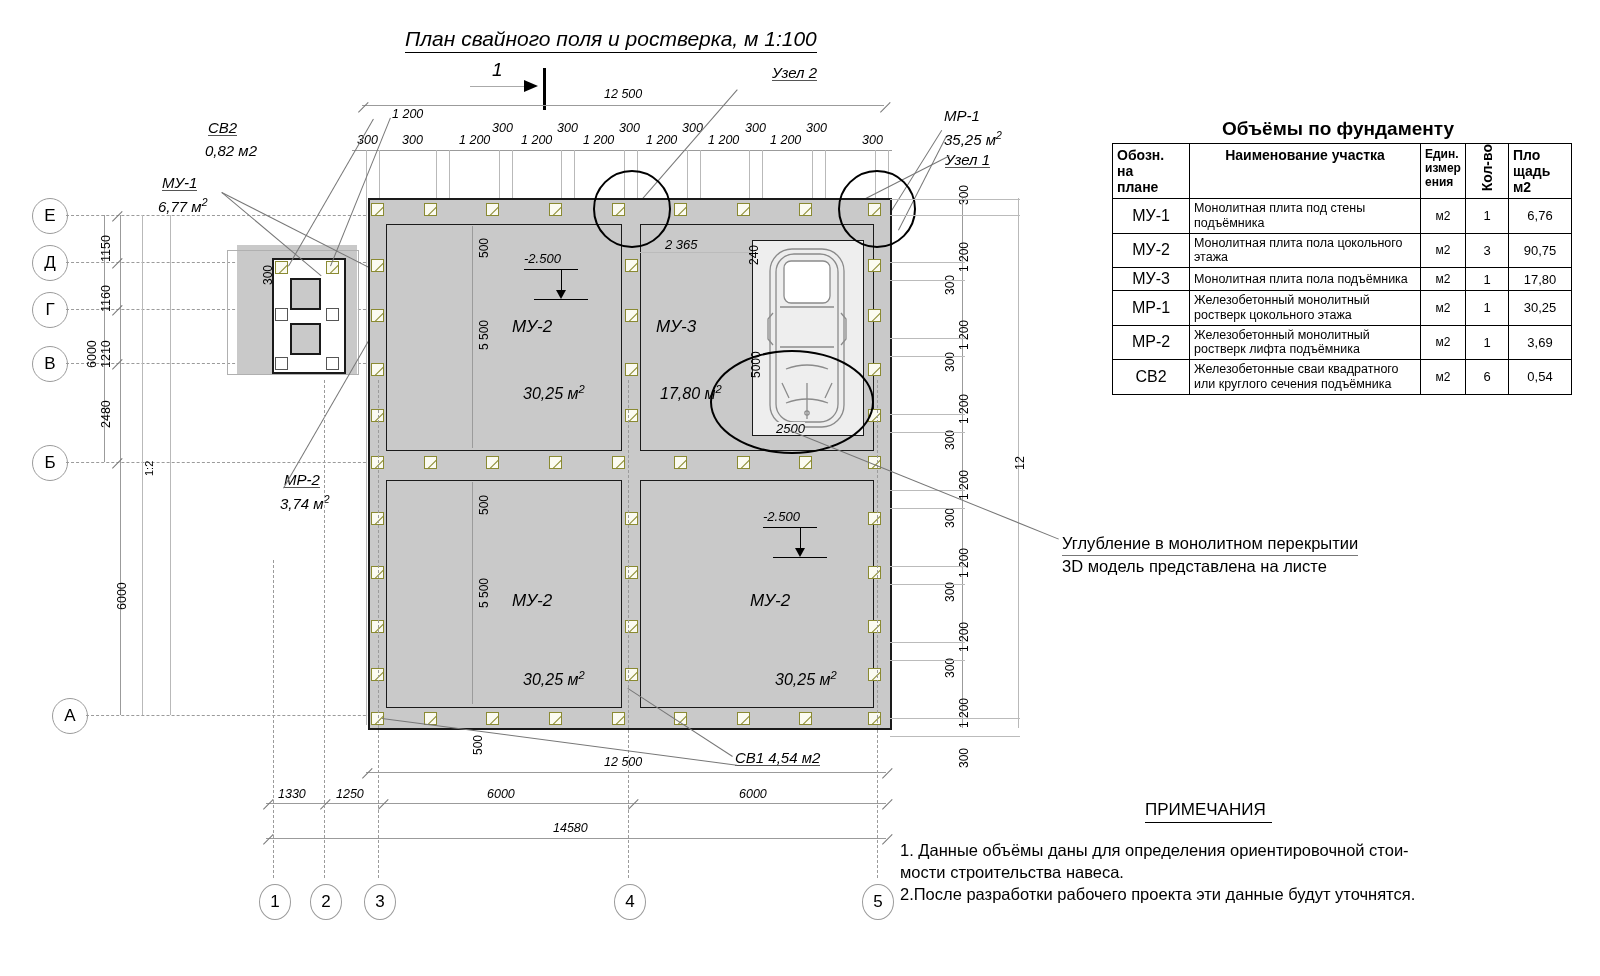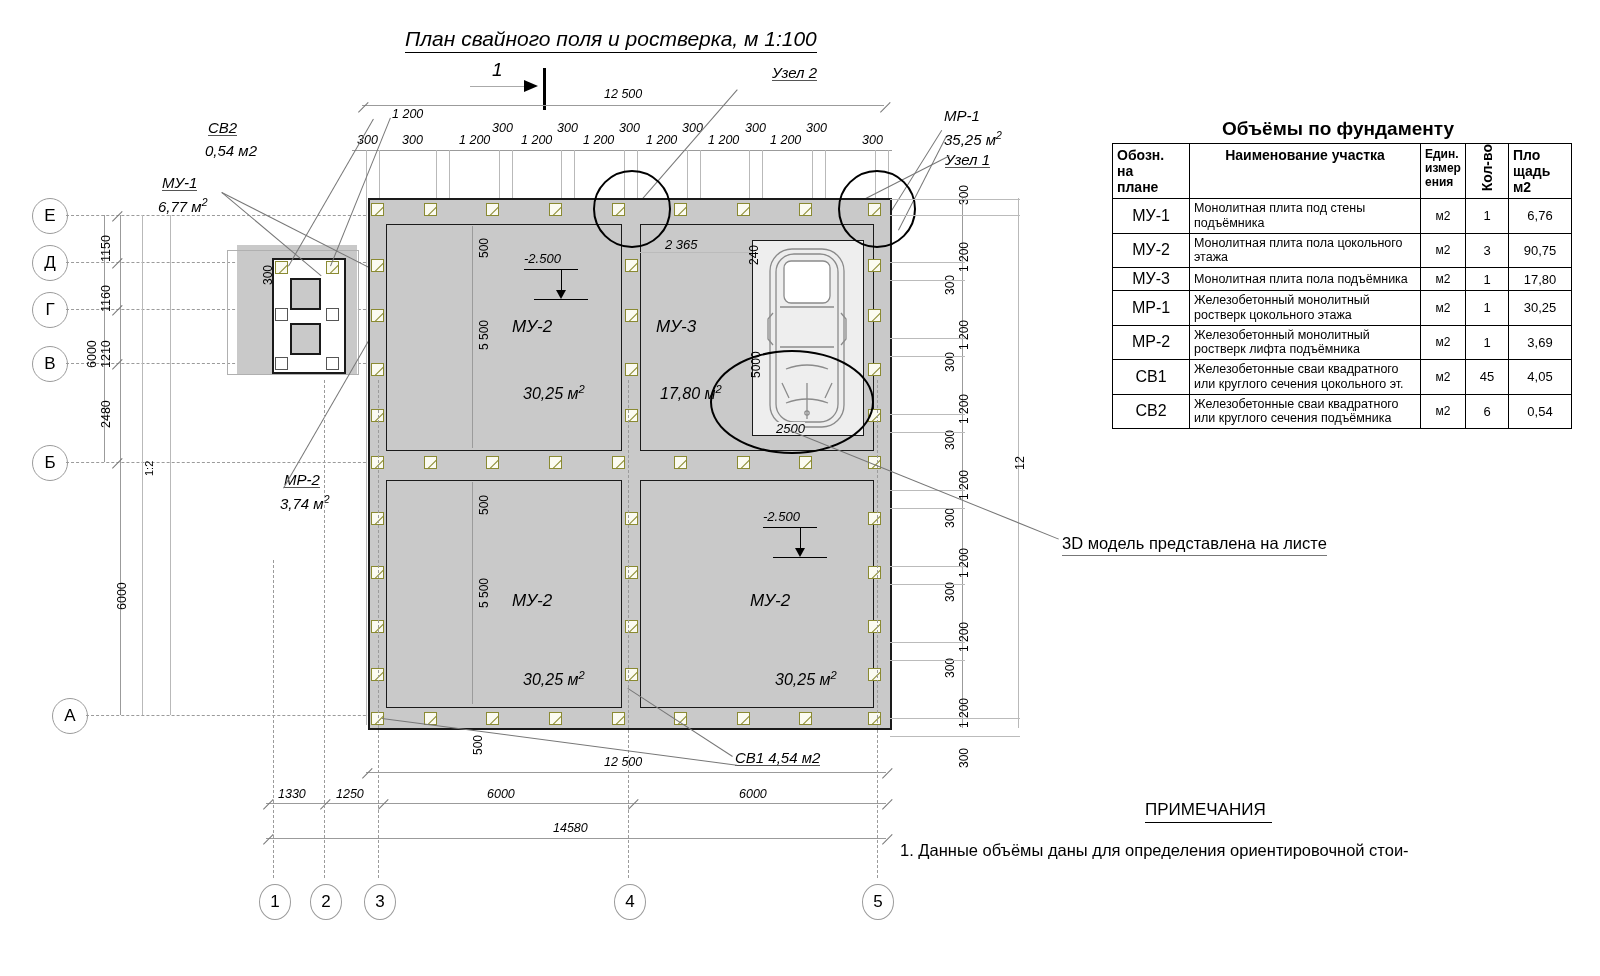--- a/index.html
+++ b/index.html
@@ -174,21 +174,21 @@
 <div class="abs" style="left:290px;top:323px;width:27px;height:28px;border:2px solid #1a1a1a;background:#c9c9c9;"></div>
 <div class="pile" style="left:275px;top:261px;"></div>
 <div class="pile" style="left:326px;top:261px;"></div>
 <div class="pile plain" style="left:275px;top:308px;"></div>
 <div class="pile plain" style="left:326px;top:308px;"></div>
 <div class="pile plain" style="left:275px;top:357px;"></div>
 <div class="pile plain" style="left:326px;top:357px;"></div>
 <div class="vt" style="left:262px;top:285px;transform:rotate(-90deg);font-size:12px;">300</div>
 
 <div class="t lbl ul" style="left:208px;top:120px;">СВ2</div>
-<div class="t lbl" style="left:205px;top:143px;">0,54 м2</div>
+<div class="t lbl" style="left:205px;top:143px;">0,82 м2</div>
 <div class="lead" style="left:288px;top:266px;width:170px;transform:rotate(-60deg);"></div>
 <div class="lead" style="left:330px;top:266px;width:160px;transform:rotate(-68deg);"></div>
 
 <div class="t lbl ul" style="left:162px;top:175px;">МУ-1</div>
 <div class="t lbl" style="left:158px;top:197px;"><span>6,77 м</span><sup>2</sup></div>
 <div class="lead" style="left:222px;top:192px;width:230px;transform:rotate(27deg);"></div>
 <div class="lead" style="left:222px;top:192px;width:130px;transform:rotate(40deg);"></div>
 
 <div class="t lbl ul" style="left:284px;top:472px;">МР-2</div>
 <div class="t lbl" style="left:280px;top:494px;"><span>3,74 м</span><sup>2</sup></div>
@@ -447,36 +447,32 @@
         <td class="a">30,25</td>
       </tr>
     <tr>
         <td class="code">МР-2</td>
         <td class="nm">Железобетонный монолитный ростверк лифта подъёмника</td>
         <td class="u">м2</td>
         <td class="q">1</td>
         <td class="a">3,69</td>
       </tr>
     <tr>
-        <td class="code">СВ1</td>
-        <td class="nm">Железобетонные сваи квадратного или круглого сечения цокольного эт.</td>
-        <td class="u">м2</td>
-        <td class="q">45</td>
-        <td class="a">4,05</td>
-      </tr>
-    <tr>
         <td class="code">СВ2</td>
         <td class="nm">Железобетонные сваи квадратного или круглого сечения подъёмника</td>
         <td class="u">м2</td>
         <td class="q">6</td>
         <td class="a">0,54</td>
       </tr>
   </tbody>
 </table>
 
 <div id="noteblk">
+  <div>Углубление в монолитном перекрытии</div>
   <div>3D модель представлена на листе</div>
 </div>
 
 <div id="primtitle">ПРИМЕЧАНИЯ</div>
 <div id="primbody">
   <div>1. Данные объёмы даны для определения ориентировочной стои-</div>
+  <div>мости строительства навеса.</div>
+  <div>2.После разработки рабочего проекта эти данные будут уточнятся.</div>
 </div>
 
 </body></html>

